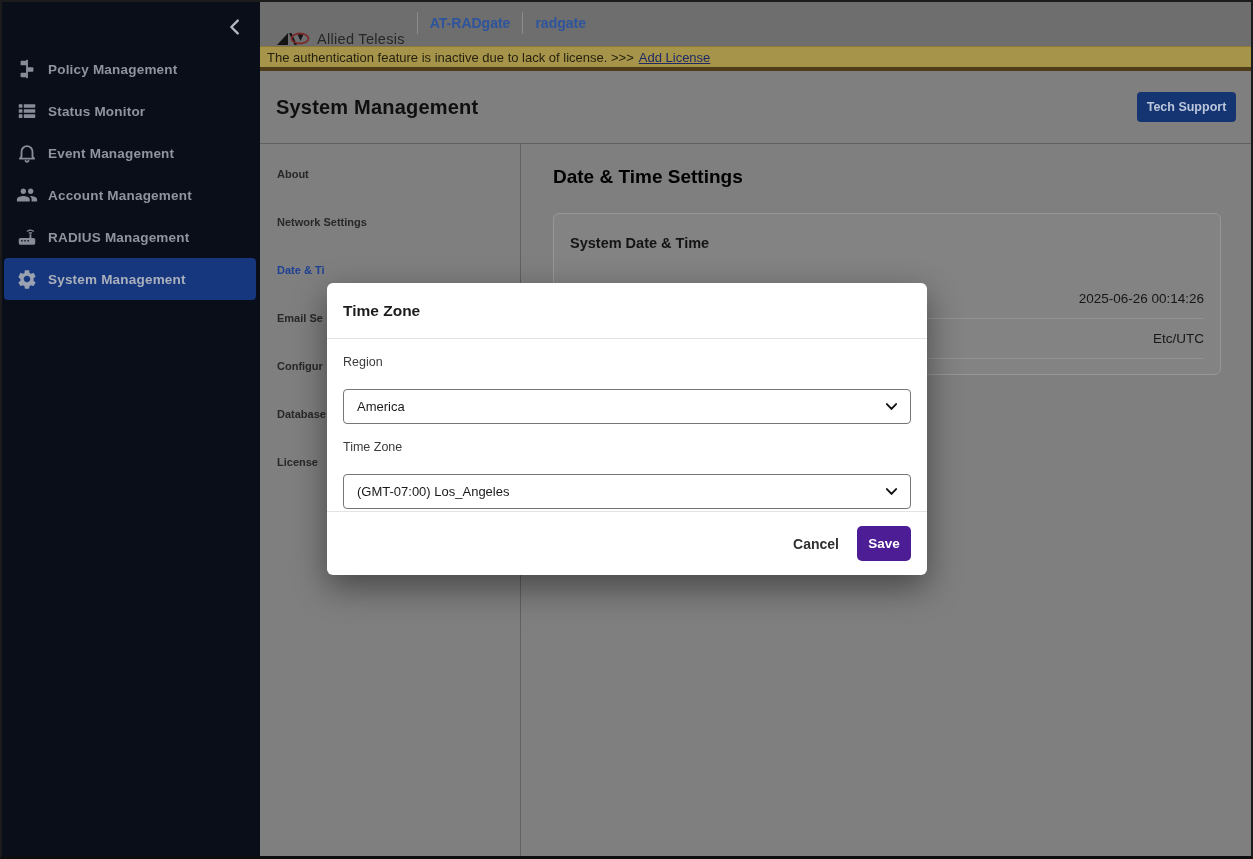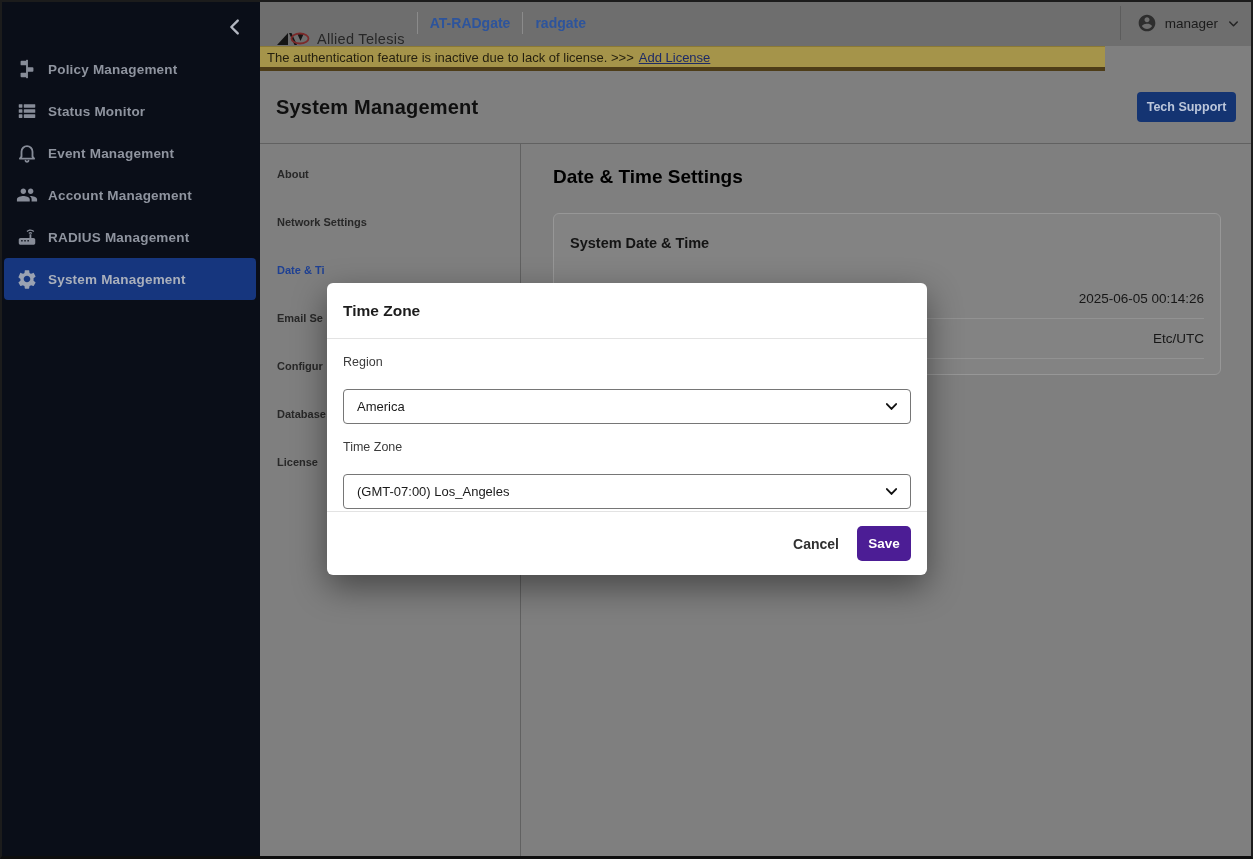--- a/index.html
+++ b/index.html
@@ -25,21 +25,21 @@
   .vsep { width:1px; height:22px; background:#8b8b8b; margin:0 12px; }
   .hlink { font-size:14px; font-weight:bold; color:#2d549c; text-decoration:none; cursor:pointer; }
   .user-area { margin-left:auto; display:flex; align-items:center; padding-right:12px; }
   .user-sep { width:1px; height:34px; background:#5c5c5c; margin-right:16px; }
   .user-btn { display:flex; align-items:center; gap:8px; cursor:pointer; }
   .avatar { width:20px; height:20px; color:#2e2e2e; }
   .user-name { font-size:13.5px; color:#1b1b1b; }
   .caret { width:15px; height:15px; color:#232323; }
 
   
-  .banner { position:absolute; left:260px; top:46px; width:845px; height:25px; background:#a5944a;
+  .banner { position:absolute; left:260px; top:46px; width:993px; height:25px; background:#a5944a;
             border-top:1px solid #8a7936; border-bottom:4px solid #4e3d18;
             display:flex; align-items:center; padding-left:7px; font-size:13px; color:#241f0e; z-index:2; }
   .banner a { color:#1d2a66; text-decoration:underline; margin-left:5px; cursor:pointer; }
 
   
   .titlebar { position:absolute; left:260px; top:71px; width:993px; height:73px; background:#7f7f7f;
               border-bottom:1px solid #616161; display:flex; align-items:center; z-index:2; }
   .page-title { font-size:20px; font-weight:bold; color:#0f0f0f; margin-left:16px; letter-spacing:.2px; }
   .tech-btn { position:absolute; right:17px; top:21px; width:99px; height:30px; background:#143472; color:#bcc7db;
               font-size:12.5px; font-weight:bold; border:none; border-radius:4px; cursor:pointer; }
@@ -156,32 +156,20 @@
         <polygon points="13,6 18.5,18 21,18 15.5,6" fill="#151515"></polygon>
         <polygon points="21,6 24.5,14 28,6 25,6" fill="#151515"></polygon>
         <ellipse cx="24" cy="11.5" rx="8.5" ry="5" fill="none" stroke="#7c2a2a" stroke-width="1.8"></ellipse>
       </svg>
       <span class="logo-text">Allied Telesis</span>
     </div>
     <span class="vsep"></span>
     <a class="hlink">AT-RADgate</a>
     <span class="vsep"></span>
     <a class="hlink">radgate</a>
-    <div class="user-area">
-      <span class="user-sep"></span>
-      <div class="user-btn">
-        <svg class="avatar" viewBox="0 0 24 24" fill="currentColor">
-            <path d="M12 2C6.48 2 2 6.48 2 12s4.48 10 10 10 10-4.48 10-10S17.52 2 12 2zm0 3.2c1.66 0 3 1.34 3 3s-1.34 3-3 3-3-1.34-3-3 1.34-3 3-3zm0 14c-2.5 0-4.71-1.28-6-3.22.03-1.99 4-3.08 6-3.08 1.99 0 5.97 1.09 6 3.08-1.29 1.94-3.5 3.22-6 3.22z"></path>
-          </svg>
-        <span class="user-name">manager</span>
-        <svg class="caret" viewBox="0 0 24 24">
-            <polyline points="6,9.5 12,15.5 18,9.5" fill="none" stroke="currentColor" stroke-width="2.4" stroke-linecap="round" stroke-linejoin="round"></polyline>
-          </svg>
-      </div>
-    </div>
   </header>
 
   <div class="banner">
     <span>The authentication feature is inactive due to lack of license. &gt;&gt;&gt;</span>
     <a>Add License</a>
   </div>
 
   <div class="titlebar">
     <h1 class="page-title">System Management</h1>
     <button class="tech-btn">Tech Support</button>
@@ -197,21 +185,21 @@
       <div class="sub-item">Database</div>
       <div class="sub-item">License</div>
     </nav>
     <div class="vdivider"></div>
     <main class="main">
       <h2 class="settings-heading">Date &amp; Time Settings</h2>
       <section class="card">
         <div class="card-title">System Date &amp; Time</div>
         <div class="rows">
           <div class="row">
-            <span class="row-value">2025-06-05 00:14:26</span>
+            <span class="row-value">2025-06-26 00:14:26</span>
           </div>
           <div class="row">
             <span class="row-value">Etc/UTC</span>
           </div>
         </div>
       </section>
     </main>
   </div>
 
   <div class="modal">

